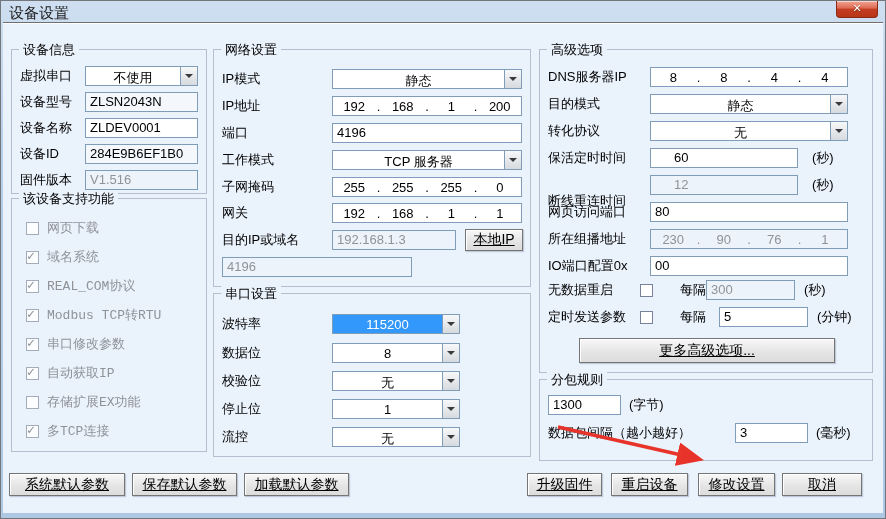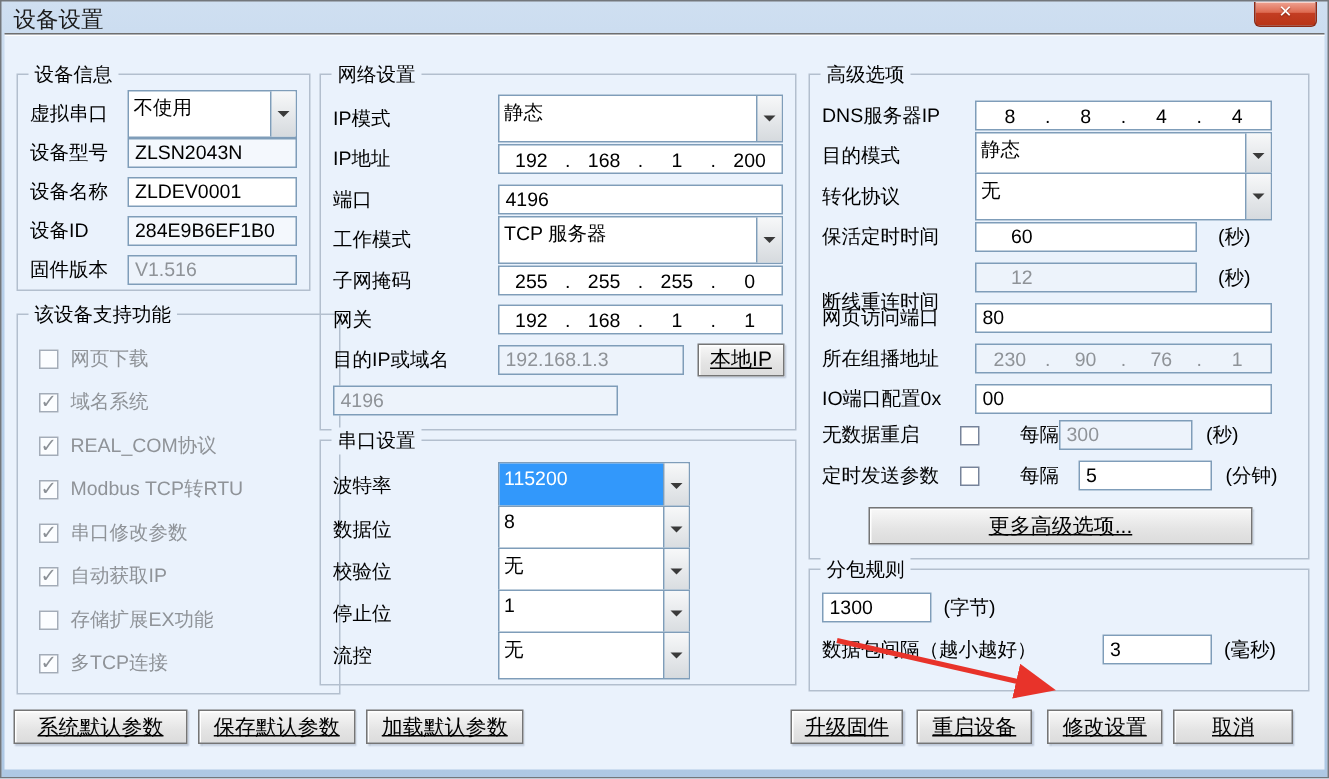--- a/index.html
+++ b/index.html
@@ -11,21 +11,21 @@
   .client{position:absolute;left:2px;top:21px;right:2px;bottom:5px;background:#eaf2fc;border-top:1px solid #6f6f6f;box-shadow:inset 0 1px 0 #ffffff;}
   
   .g{position:absolute;border:1px solid #b3bfce;}
   .leg{position:absolute;top:-9px;left:7px;background:#eaf2fc;padding:0 4px;font-size:13px;color:#000;white-space:nowrap;}
   .row{position:absolute;left:0;right:0;height:22px;display:flex;align-items:center;padding-left:8px;}
   .lb{font-size:13px;color:#000;white-space:nowrap;flex:0 0 auto;}
   
   .edit{height:20px;border:1px solid #7f9db9;background:#fff;font-size:13px;color:#000;padding:1px 4px;line-height:16px;white-space:nowrap;overflow:hidden;}
   .edit.ro{background:#f4f8fd;}
   .edit.dis{background:#edf3fb;color:#8f9398;}
-  .combo{height:32px;border:1px solid #7f9db9;background:#fff;display:flex;align-items:stretch;}
+  .combo{height:20px;border:1px solid #7f9db9;background:#fff;display:flex;align-items:stretch;text-align:center;}
   .combo-val{flex:1;font-size:13px;padding:2px 3px;white-space:nowrap;overflow:hidden;}
   .combo.sel .combo-val{background:#3298fb;color:#fff;}
   .combo-btn{flex:0 0 17px;border-left:1px solid #7f9db9;background:linear-gradient(180deg,#f7f8f9,#d6dade);display:flex;align-items:center;justify-content:center;}
   .tri{width:0;height:0;border-left:4px solid transparent;border-right:4px solid transparent;border-top:4px solid #3a3a3a;}
   .ipf{height:20px;border:1px solid #7f9db9;background:#fff;display:flex;align-items:center;font-size:13px;color:#000;}
   .ipf .seg{flex:1;text-align:center;}
   .ipf .dot{flex:0 0 6px;text-align:center;}
   .ipf.dis{background:#edf3fb;color:#8f9398;}
   .cb{width:13px;height:13px;border:1px solid #76839a;background:#fff;position:relative;flex:0 0 13px;}
   .cb.dis{border-color:#a3acb8;background:#fbfdff;}
@@ -70,21 +70,21 @@
     <div class="row" style="top:93px;">
       <span class="lb" style="width:65px;">设备ID</span>
       <div class="edit ro w113">284E9B6EF1B0</div>
     </div>
     <div class="row" style="top:119px;">
       <span class="lb" style="width:65px;">固件版本</span>
       <div class="edit dis w113">V1.516</div>
     </div>
   </div>
 
-  <div class="g" style="left:10px;top:208px;width:216px;height:254px;">
+  <div class="g" style="left:10px;top:197px;width:196px;height:254px;font-family:Liberation Mono, monospace;">
     <span class="leg">该设备支持功能</span>
     <div class="frow" style="top:21px;">
         <span class="cb dis"></span>
         <span class="flabel">网页下载</span>
       </div>
     <div class="frow" style="top:50px;">
         <span class="cb dis on"></span>
         <span class="flabel">域名系统</span>
       </div>
     <div class="frow" style="top:79px;">

